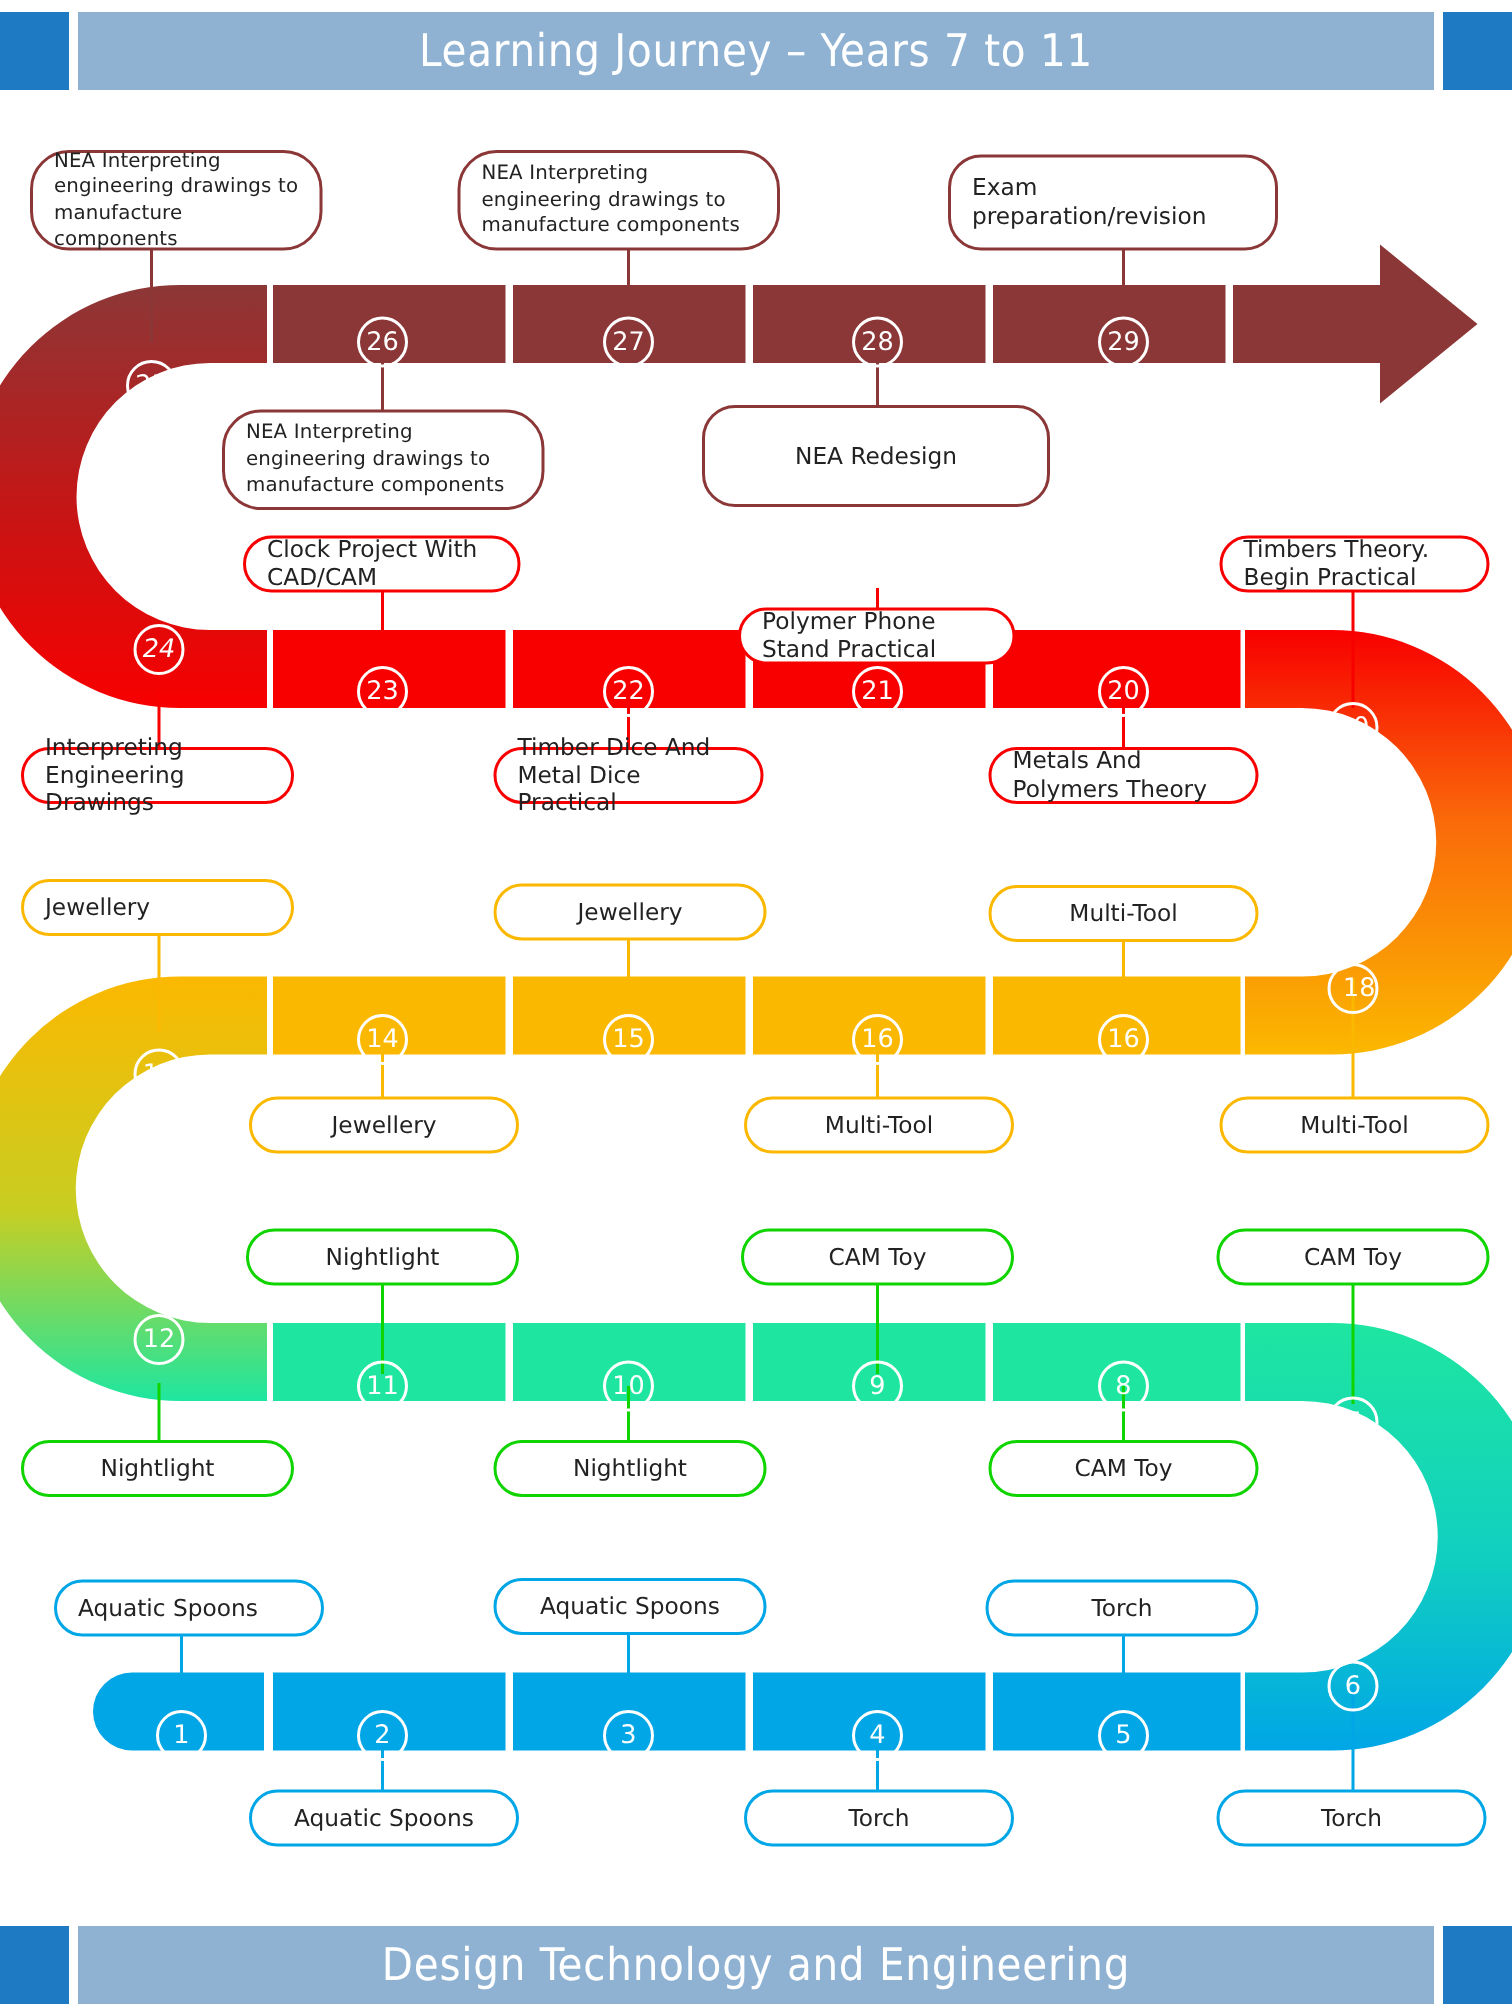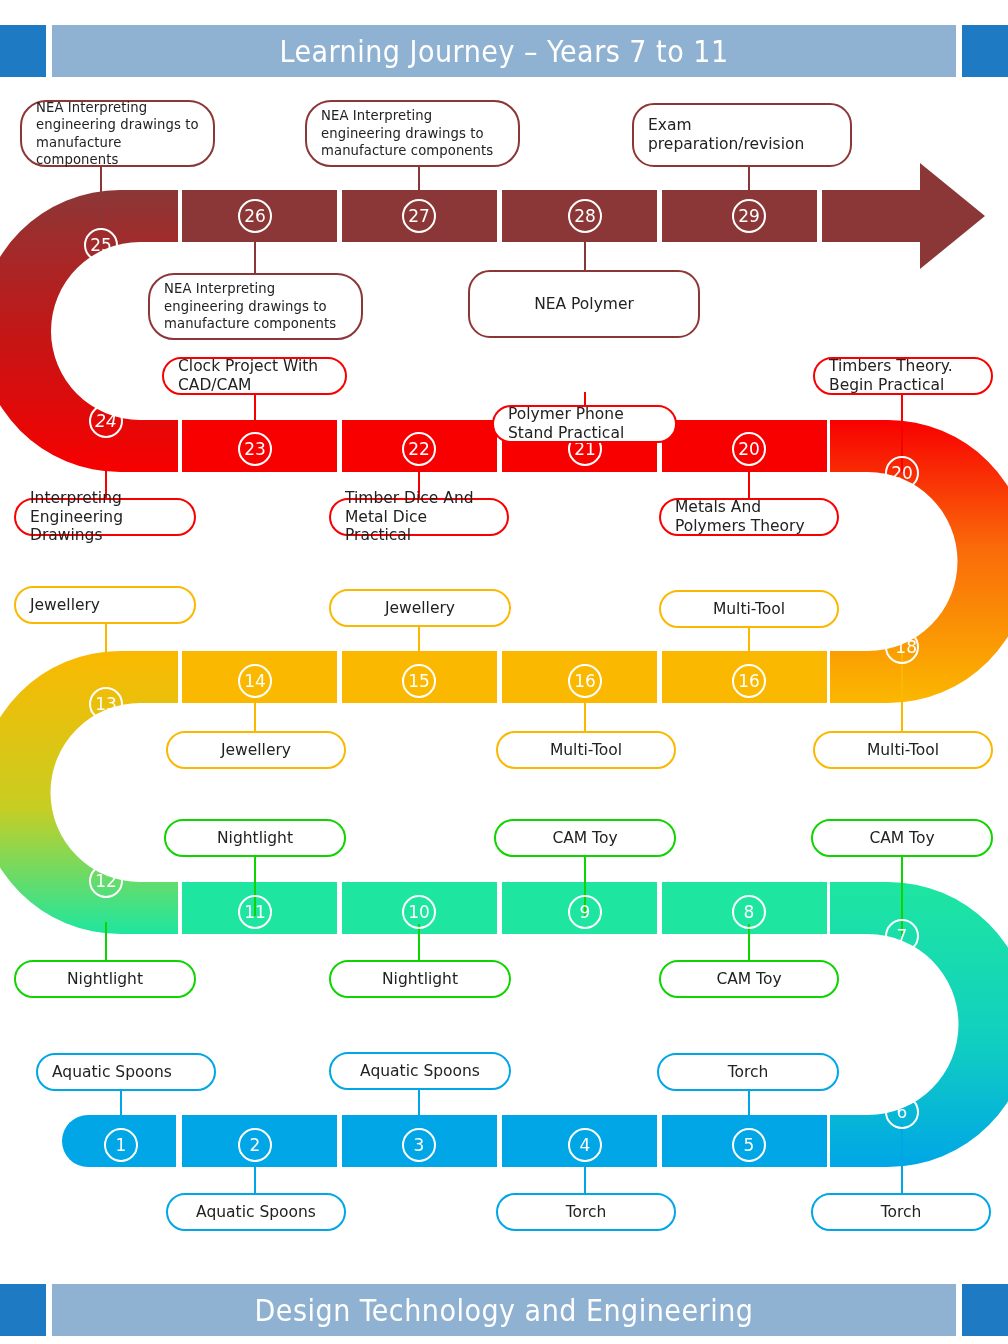--- a/index.html
+++ b/index.html
@@ -6,32 +6,32 @@
   body{width:1008px;height:1344px;position:relative;overflow:hidden;
        font-family:"DejaVu Sans","Liberation Sans",sans-serif;}
 
   
   .banner{position:absolute;left:0;width:1008px;height:52px;display:flex;align-items:stretch;}
   .banner .cap{width:46px;background:#1F7AC4;flex:0 0 auto;}
   .banner .mid{flex:1 1 auto;background:#8FB2D2;display:flex;align-items:center;justify-content:center;
                margin:0 6px;}
   .banner .mid span{color:#ffffff;font-size:30px;letter-spacing:.5px;font-weight:400;
                     font-family:"DejaVu Sans Condensed","Liberation Sans",sans-serif;}
-  #banner-top{top:25px;}
+  #banner-top{top:8px;}
   #banner-bottom{top:1284px;}
 
   
   .row{position:absolute;height:52px;}
   .seg{position:absolute;top:0;height:52px;}
   .seg.cap-left{border-radius:26px 0 0 26px;}
 
   
   .marker{position:absolute;width:34px;height:34px;border:2.5px solid #ffffff;border-radius:50%;
           box-sizing:border-box;display:flex;align-items:center;justify-content:center;
-          color:#ffffff;font-size:17px;line-height:1;background:transparent;}
+          color:#ffffff;font-size:17px;line-height:1;background:transparent;margin-top:12px;}
 
   
   .connector{position:absolute;width:2px;}
 
   
   .callout{position:absolute;box-sizing:border-box;background:#ffffff;border:2.2px solid #C00000;
            border-radius:22px;display:flex;align-items:center;padding:5px 14px;}
   .callout .txt{color:#222222;font-size:15.5px;line-height:1.22;white-space:pre-line;width:100%;}
   .callout.center .txt{text-align:center;}
   .callout.nea{border-width:2.2px;border-radius:26px;}
@@ -272,21 +272,21 @@
   <span class="txt" style="text-align:left;">Exam
 preparation/revision</span>
   </div>
 
 <div class="callout nea" style="left:148px;top:273px;width:215px;height:67px;border-color:#8C3737;">
   <span class="txt">NEA Interpreting
 engineering drawings to
 manufacture components</span>
   </div>
 <div class="callout center" style="left:468px;top:270px;width:232px;height:68px;border-color:#8C3737;">
-  <span class="txt">NEA Polymer</span>
+  <span class="txt">NEA Redesign</span>
   </div>
 
 <div class="callout" style="left:162px;top:357px;width:185px;height:38px;border-color:#F80000;">
   <span class="txt">Clock Project With
 CAD/CAM</span>
   </div>
 <div class="callout" style="left:492px;top:357px;width:185px;height:38px;border-color:#F80000;margin-top:48px;">
   <span class="txt">Polymer Phone
 Stand Practical</span>
   </div>

